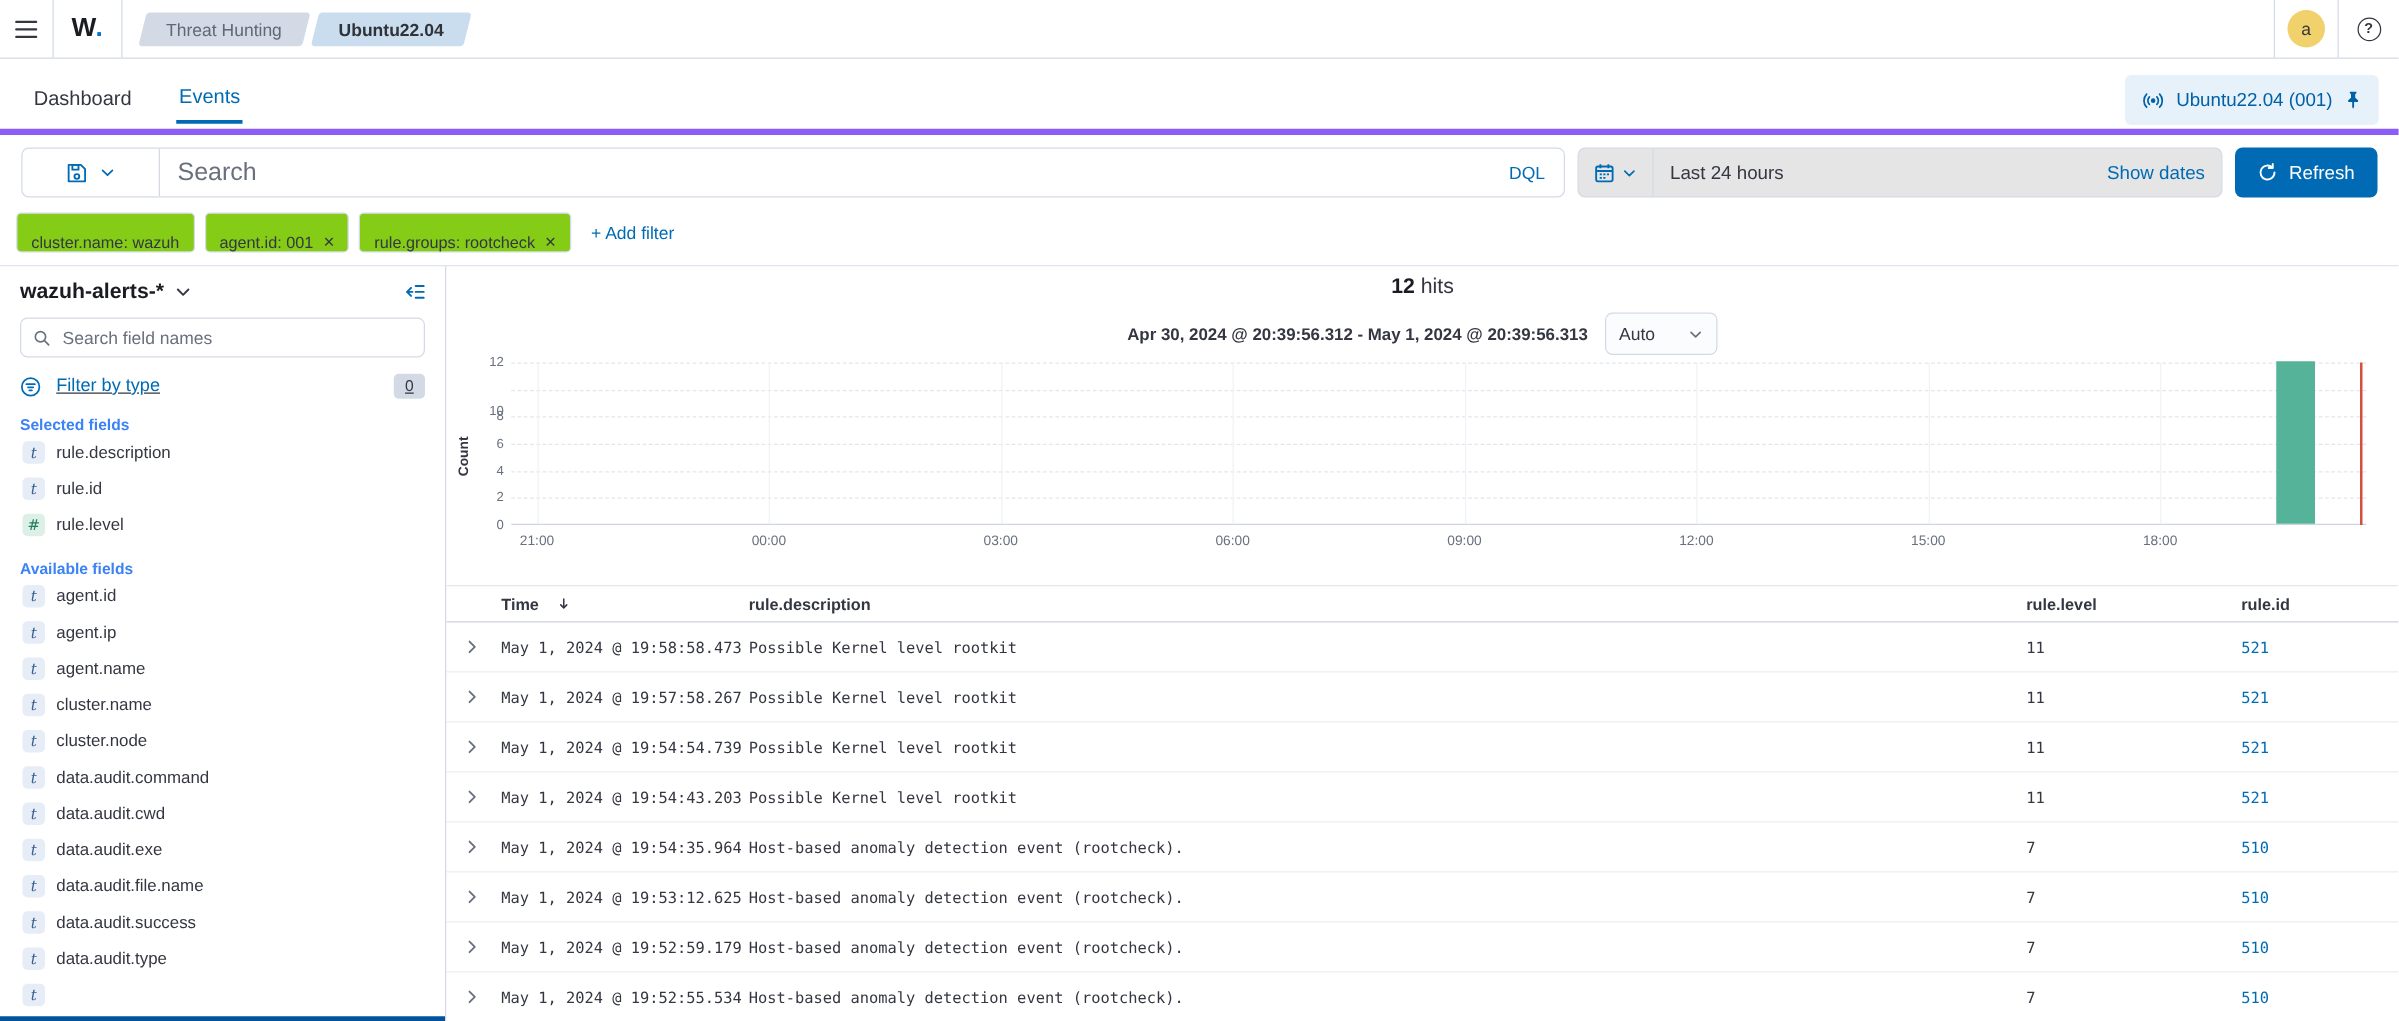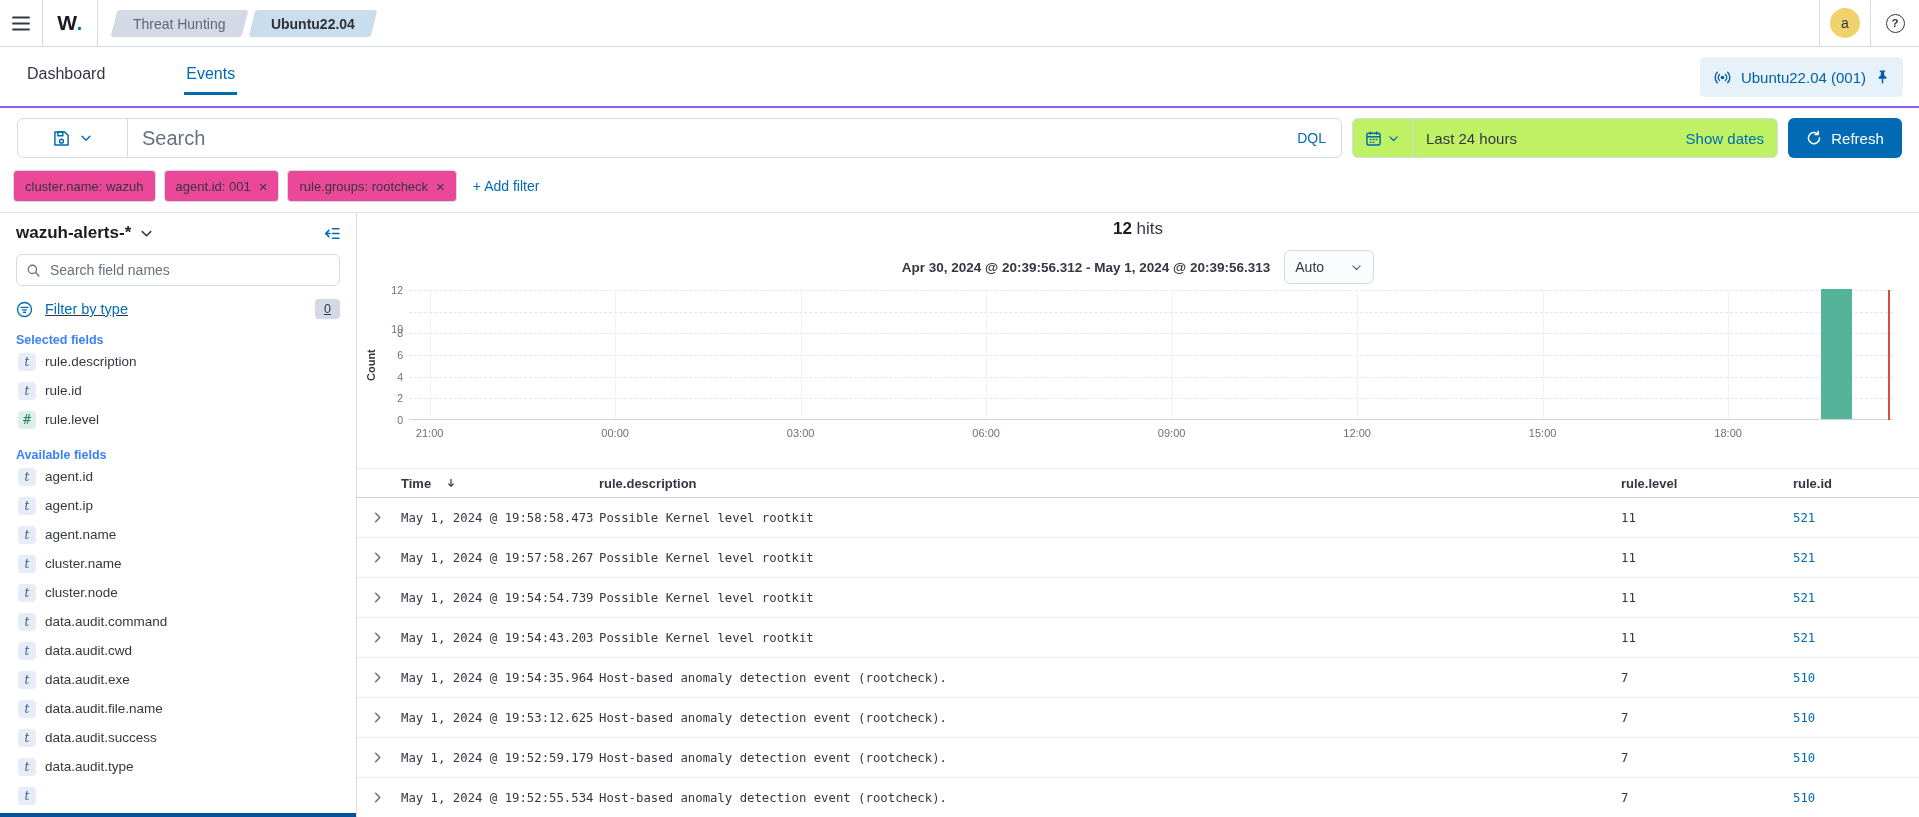--- a/index.html
+++ b/index.html
@@ -26,53 +26,53 @@
   .chip.c2 { background:#c9ddee; color:#2f3338; font-weight:600; }
   .hdr-right { margin-left:auto; display:flex; align-items:stretch; }
   .avatar-btn { width:50px; display:flex; align-items:center; justify-content:center; cursor:pointer; }
   .avatar { width:30px; height:30px; border-radius:50%; background:#f1d16b; color:#343741;
             display:flex; align-items:center; justify-content:center; font-size:14px; }
   .help-btn { width:48px; display:flex; align-items:center; justify-content:center; cursor:pointer; }
   .help-circ { width:19px; height:19px; border-radius:50%; border:1.5px solid #343741;
                display:flex; align-items:center; justify-content:center; font-size:11.5px; font-weight:600; }
 
   
-  .tabsrow { height:61px; border-bottom:2px solid #8b5cf6; display:flex; align-items:flex-start;
-             padding:0 16px 0 25px; flex:0 0 auto;gap:43px; }
+  .tabsrow { height:61px; border-bottom:5px solid #8b5cf6; display:flex; align-items:center;
+             padding:0 16px 0 25px; flex:0 0 auto; }
   .tab { margin-right:34px; padding:18px 2px 9px; font-size:16px; cursor:pointer; color:#343741; }
   .tab.active { color:#006BB4; font-weight:500; border-bottom:3px solid #006BB4; }
   .agent-wrap { margin-left:auto; margin-top:10px; display:flex; align-items:center; }
   .agent-pill { height:40px; background:#e7f1fa; border-radius:5px; color:#0061a6; font-size:15px;
                 font-weight:500; display:flex; align-items:center; gap:9px; padding:0 13px; cursor:pointer; }
 
   
   .qrow { display:flex; gap:10px; padding:10px 17px 6px; flex:0 0 auto; }
   .search-box { flex:1; height:40px; border:1px solid #d3dae6; border-radius:6px; background:#fff;
                 display:flex; align-items:center; overflow:hidden; }
   .save-sec { width:110px; height:100%; border-right:1px solid #d3dae6; display:flex;
               align-items:center; justify-content:center; gap:9px; cursor:pointer; }
   .search-box input { flex:1; border:none; outline:none; font-size:20px; padding:0 14px;
                       color:#701a75; font-family:"Liberation Sans",sans-serif; }
   .search-box input::placeholder { color:#69707d; }
   .dql { color:#006BB4; font-size:14px; padding:0 15px; cursor:pointer; }
-  .datepicker { width:426px; height:40px; border:1px solid #d3dae6; border-radius:6px; background:#bef264;
+  .datepicker { width:516px; height:40px; border:1px solid #d3dae6; border-radius:6px; background:#e5e5e5;
                 display:flex; align-items:center; overflow:hidden; }
   .cal-sec { width:60px; height:100%; border-right:1px solid #d3dae6; display:flex;
              align-items:center; justify-content:center; gap:5px; cursor:pointer; }
   .range-text { padding:0 13px; font-size:15px; flex:1; cursor:pointer; }
   .show-dates { color:#006BB4; font-size:15px; padding:0 13px; cursor:pointer; white-space:nowrap; }
   .refresh-btn { width:114px; height:40px; background:#006BB4; color:#fff; border:none; border-radius:6px;
                  font-size:15px; display:flex; align-items:center; justify-content:center; gap:9px;
                  cursor:pointer; font-family:"Liberation Sans",sans-serif; }
 
   
   .frow { display:flex; align-items:center; gap:8px; padding:6px 13px 10px; flex:0 0 auto;
           border-bottom:1px solid #dee4ed; }
-  .fpill { height:32px; border:1px solid #d3dae6; border-radius:4px; background:#ec4899;
-           display:flex; align-items:center; gap:8px; padding:0 11px; font-size:13px; cursor:pointer; }
+  .fpill { height:32px; border:1px solid #d3dae6; border-radius:4px; background:#84cc16;
+           display:flex; align-items:flex-end; gap:8px; padding:0 11px; font-size:13px; cursor:pointer; }
   .fpill .x { font-size:15px; color:#343741; line-height:1; cursor:pointer; }
   .add-filter { color:#006BB4; font-size:14px; margin-left:8px; cursor:pointer; }
 
   
   .main { flex:1; display:flex; min-height:0; position:relative; }
   .sidebar { width:356px; flex:0 0 356px; padding:10px 16px 0; position:relative; overflow:hidden; }
   .idx-row { display:flex; align-items:center; gap:8px; }
   .idx-name { font-size:17px; font-weight:700; color:#1a1c21; cursor:pointer; }
   .collapse-btn { margin-left:auto; cursor:pointer; display:flex; }
   .fsearch { margin-top:11px; height:32px; border:1px solid #d3dae6; border-radius:6px;

